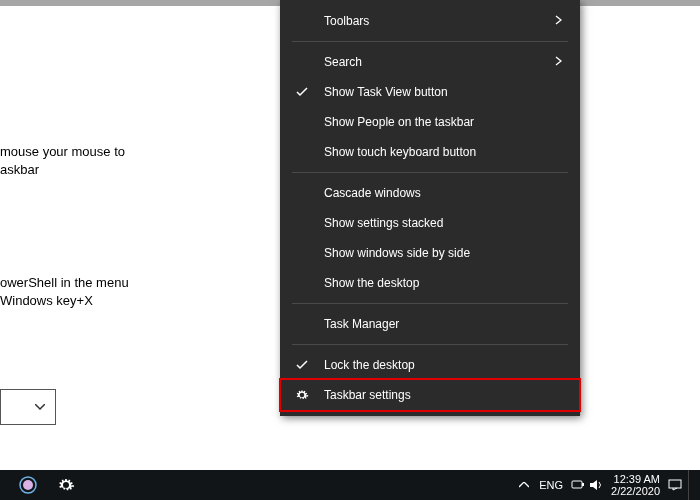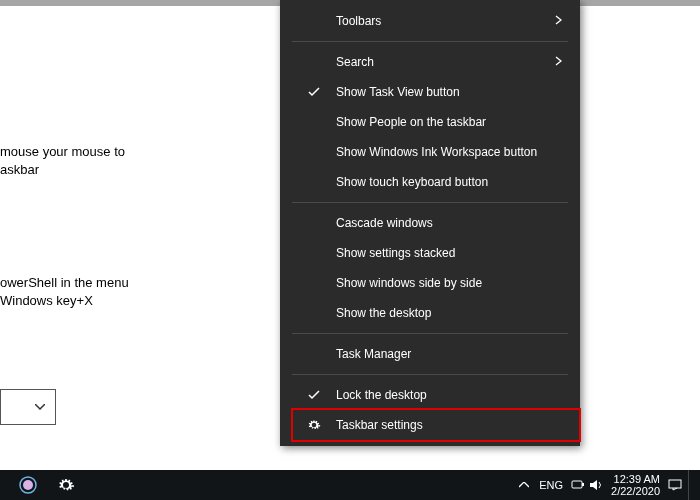--- a/index.html
+++ b/index.html
@@ -21,21 +21,20 @@
       box-shadow: 2px 2px 8px rgba(0,0,0,0.5);
     }
     .menu-item {
       position: relative;
       display: flex;
       align-items: center;
       height: 30px;
       padding: 0 16px 0 44px;
       font-size: 12px;
       cursor: pointer;
-      margin-left: 12px;
     }
     .menu-item .left-icon {
       position: absolute;
       left: 14px;
       top: 50%;
       transform: translateY(-50%);
       width: 16px;
       height: 16px;
       display: flex;
       align-items: center;
@@ -117,23 +116,20 @@
         <svg width="12" height="10" viewBox="0 0 12 10">
           <path d="M1 5 L4 8 L11 1" stroke="#fff" stroke-width="1.5" fill="none"></path>
         </svg>
       </span>
     <span>Show Task View button</span>
   </div>
   <div class="menu-item">
     <span>Show People on the taskbar</span>
   </div>
   <div class="menu-item">
-    <span>Show Windows Ink Workspace button</span>
-  </div>
-  <div class="menu-item">
     <span>Show touch keyboard button</span>
   </div>
   <div class="menu-sep"></div>
   <div class="menu-item">
     <span>Cascade windows</span>
   </div>
   <div class="menu-item">
     <span>Show settings stacked</span>
   </div>
   <div class="menu-item">

